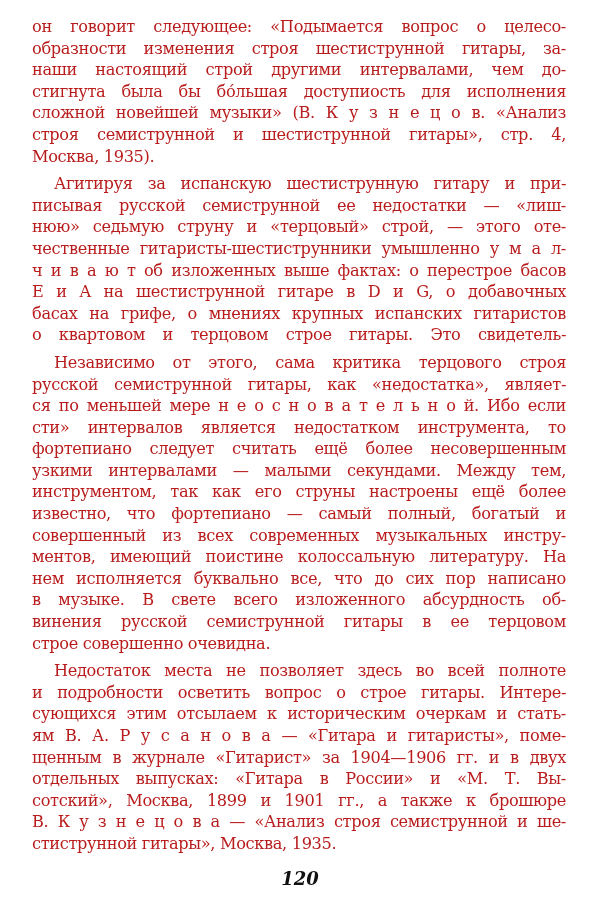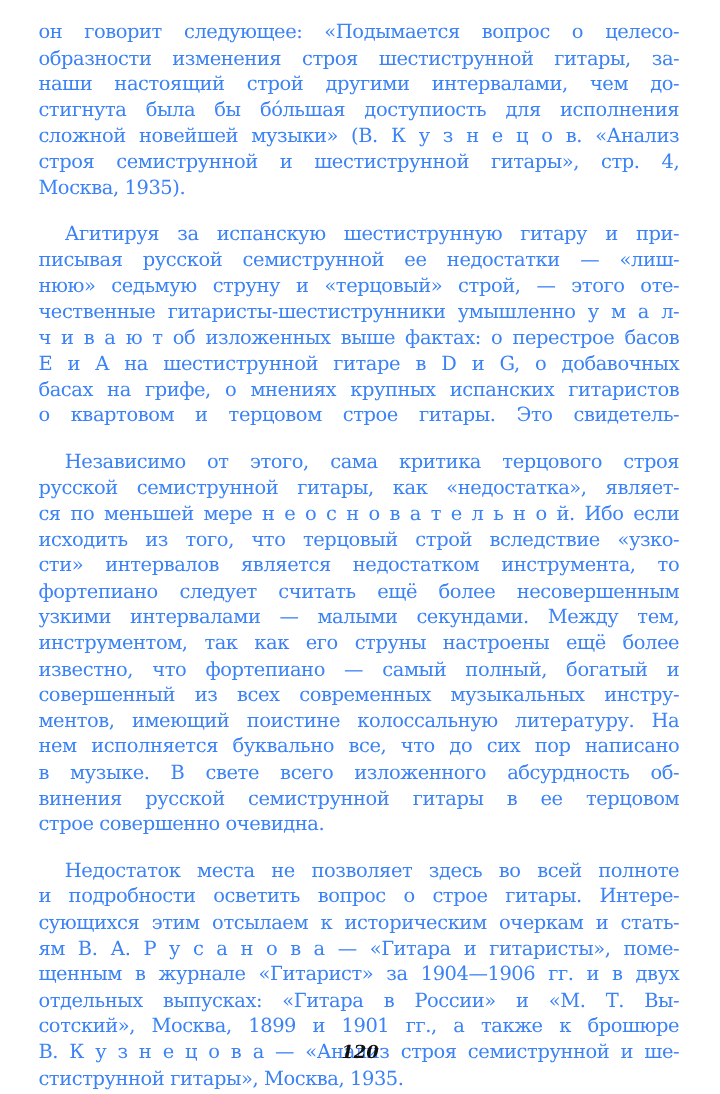--- a/index.html
+++ b/index.html
@@ -1,34 +1,34 @@
 <!DOCTYPE html>
 <html><head>
 <meta charset="utf-8">
 <style>
   html, body { margin: 0; padding: 0; background: #ffffff; }
   body { width: 600px; height: 912px; position: relative; overflow: hidden; }
   .page {
     position: absolute; left: 32px; top: 16px; width: 534px;
     font-family: "DejaVu Serif", "Liberation Serif", serif;
-    font-size: 16.2px; line-height: 21.6px; color: #3b82f6;
+    font-size: 16.2px; line-height: 21.6px; color: #b91c1c;
   }
   .line {
     display: block; white-space: nowrap; text-align: justify;
     text-align-last: justify; height: 21.6px; overflow: visible;
     letter-spacing: -0.35px;
   }
   .line.last { text-align-last: left; }
   .line.indent { padding-left: 22px; }
   .para { margin: 0; }
-  .para + .para { margin-top: 17px; }
+  .para + .para { margin-top: 6px; }
   .page-number {
     position: absolute; left: 0; width: 600px; top: 868px;
     text-align: center; font-family: "DejaVu Serif", "Liberation Serif", serif;
-    font-style: italic; font-weight: bold; font-size: 15px; color: #111111;
+    font-style: italic; font-weight: bold; font-size: 18px; color: #111111;
   }
 </style>
 </head>
 <body>
 
 <div class="page">
   <div class="para">
     <span class="line">он говорит следующее:  «Подымается вопрос о целесо-</span>
     <span class="line">образности изменения строя шестиструнной гитары, за-</span>
     <span class="line">наши настоящий строй другими интервалами, чем до-</span>
@@ -46,21 +46,20 @@
     <span class="line">ч и в а ю т об изложенных выше фактах: о перестрое басов</span>
     <span class="line">E и A на шестиструнной гитаре в D и G, о добавочных</span>
     <span class="line">басах на грифе, о мнениях крупных испанских гитаристов</span>
     <span class="line">о квартовом и терцовом строе гитары.  Это свидетель-</span>
   </div>
 
   <div class="para">
     <span class="line indent">Независимо от этого, сама критика терцового  строя</span>
     <span class="line">русской семиструнной гитары, как «недостатка», являет-</span>
     <span class="line">ся по меньшей мере  н е о с н о в а т е л ь н о й. Ибо если</span>
-    <span class="line">исходить из того, что терцовый строй вследствие «узко-</span>
     <span class="line">сти» интервалов является недостатком  инструмента, то</span>
     <span class="line">фортепиано следует считать ещё более  несовершенным</span>
     <span class="line">узкими интервалами — малыми секундами. Между тем,</span>
     <span class="line">инструментом, так как его струны настроены ещё более</span>
     <span class="line">известно, что фортепиано — самый полный, богатый и</span>
     <span class="line">совершенный из всех современных музыкальных инстру-</span>
     <span class="line">ментов, имеющий поистине колоссальную литературу. На</span>
     <span class="line">нем исполняется буквально все, что до сих пор написано</span>
     <span class="line">в музыке. В свете всего изложенного  абсурдность об-</span>
     <span class="line">винения русской семиструнной гитары  в  ее терцовом</span>

